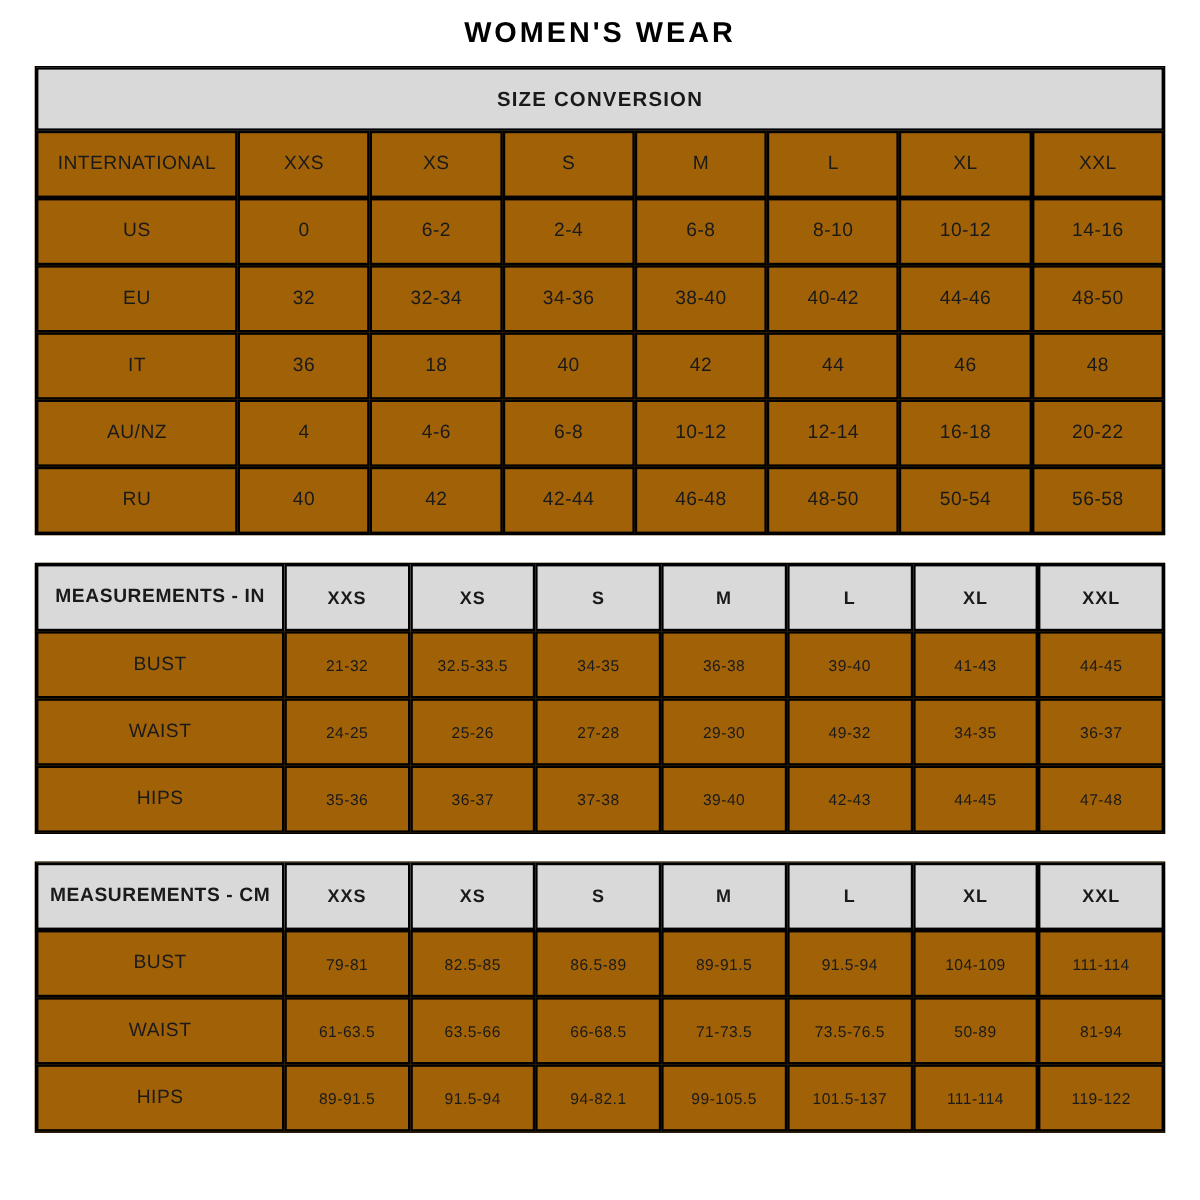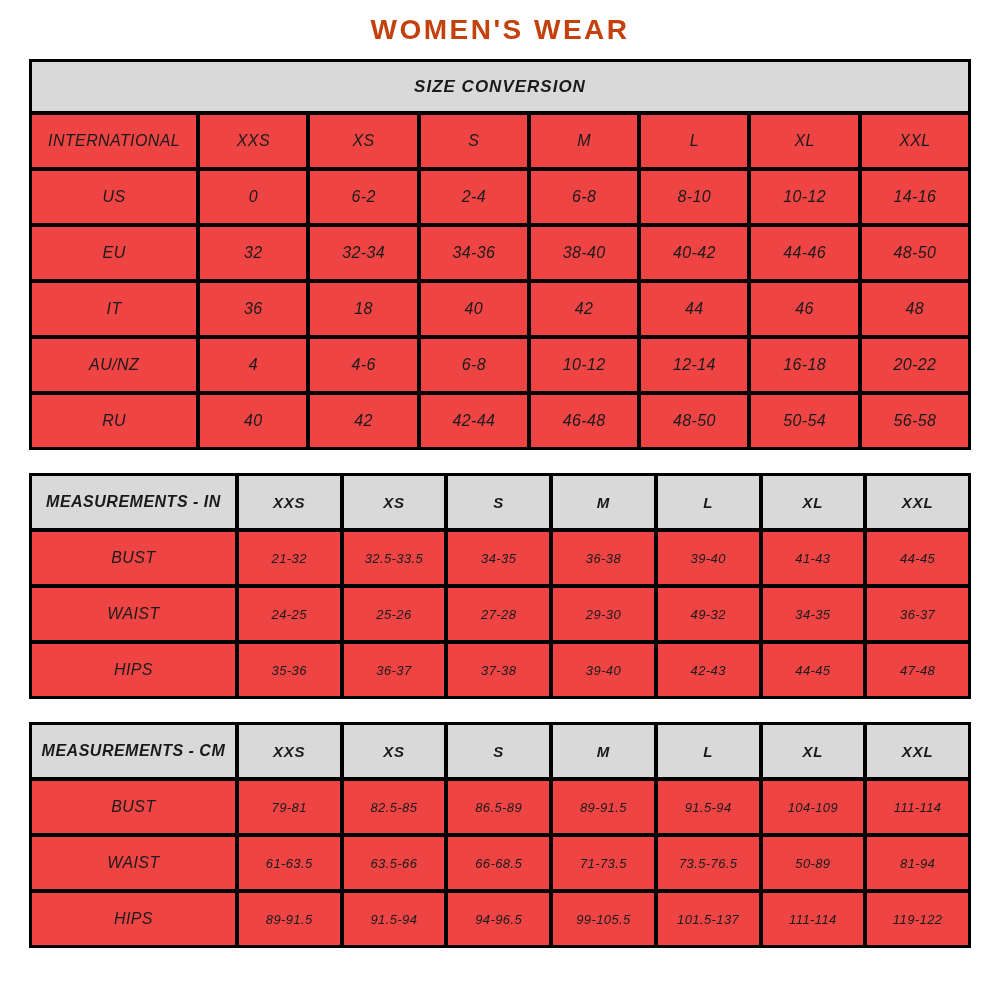--- a/index.html
+++ b/index.html
@@ -5,35 +5,34 @@
   html, body { margin:0; padding:0; background:#ffffff; }
   body {
     width:1000px; height:1000px;
     font-family:"Liberation Sans", sans-serif;
     color:#1a1a1a;
     -webkit-font-smoothing:antialiased;
   }
   .page { padding:0 29px; box-sizing:border-box; }
   .page-title {
     text-align:center;
-    font-size:28px;
+    font-size:24px;
     font-weight:600;
     letter-spacing:2.5px;
     margin:0;
     padding:14px 0 13px 0;
-    color:#c2410c;
+    color:#000000;
   }
   table {
     border-collapse:separate;
     border-spacing:0;
     width:100%;
     table-layout:fixed;
     border:1px solid #000000;
-    background:#ef4444;
-    font-style:italic;
+    background:#a16207;
   }
   td {
     border:2px solid #000000;
     text-align:center;
     vertical-align:middle;
     overflow:hidden;
     padding:0 2px;
     letter-spacing:0.4px;
   }
   
@@ -242,21 +241,21 @@
       <td class="val">66-68.5</td>
       <td class="val">71-73.5</td>
       <td class="val">73.5-76.5</td>
       <td class="val">50-89</td>
       <td class="val">81-94</td>
     </tr>
     <tr>
       <td class="lab">HIPS</td>
       <td class="val">89-91.5</td>
       <td class="val">91.5-94</td>
-      <td class="val">94-96.5</td>
+      <td class="val">94-82.1</td>
       <td class="val">99-105.5</td>
       <td class="val">101.5-137</td>
       <td class="val">111-114</td>
       <td class="val">119-122</td>
     </tr>
   </tbody>
     </table>
 
 </div>
 

